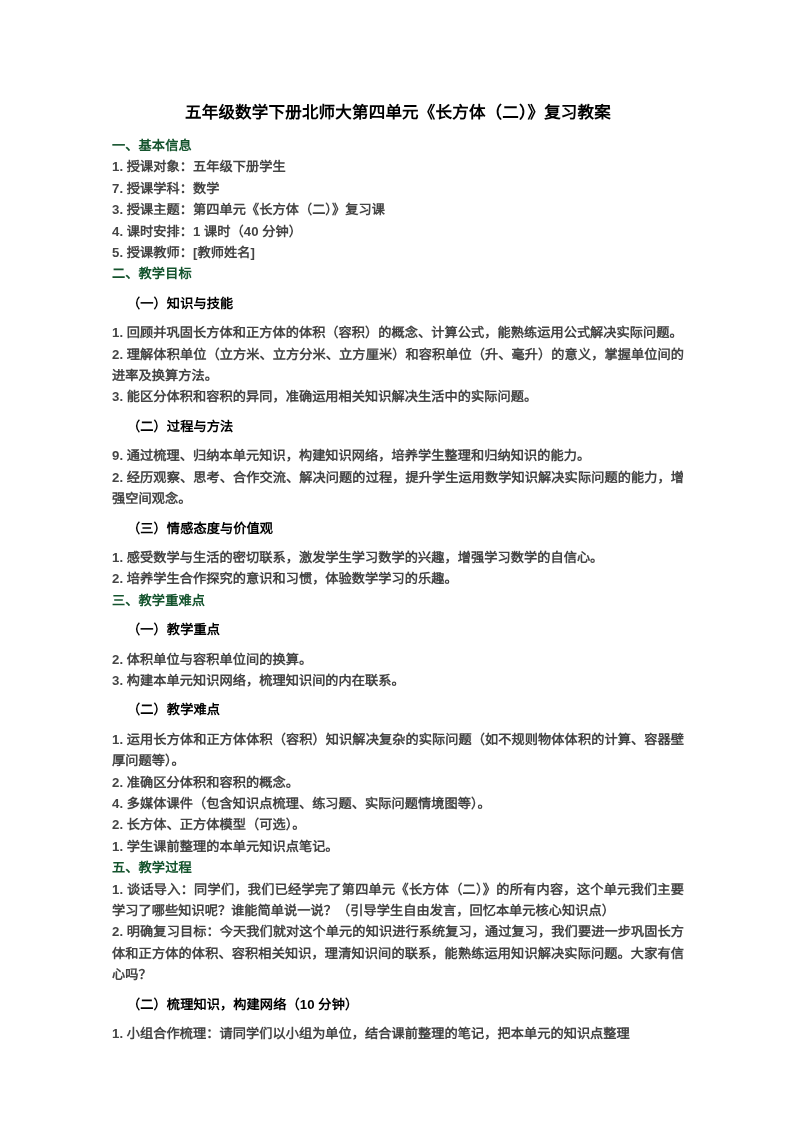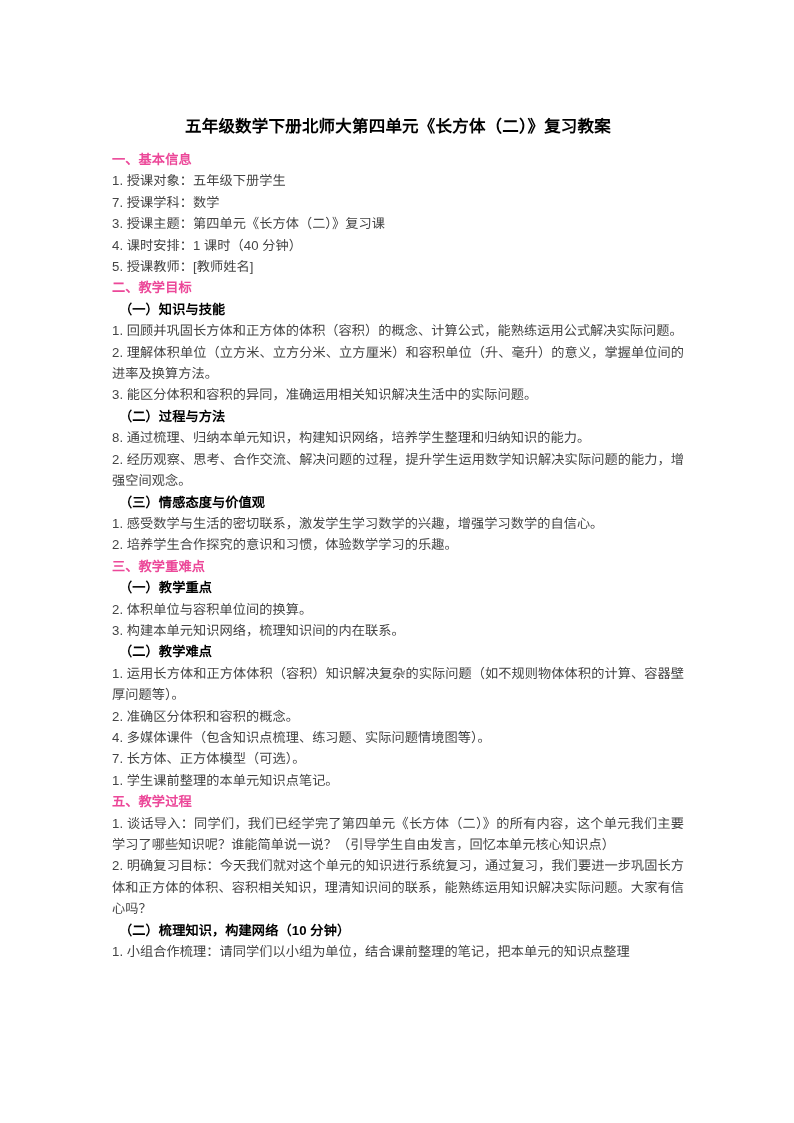--- a/index.html
+++ b/index.html
@@ -19,53 +19,53 @@
     position: relative;
     width: 794px;
     height: 1123px;
     background: #ffffff;
     box-sizing: border-box;
     padding: 0;
   }
   .doc-body {
     position: absolute;
     left: 112px;
-    top: 112px;
+    top: 98px;
     width: 572px;
   }
   .doc-title {
     font-size: 16.5px;
     font-weight: bold;
     color: #000000;
     text-align: center;
     line-height: 28px;
     letter-spacing: 0.2px;
     margin: 0 0 9px 0;
     white-space: nowrap;
   }
   .section-heading {
     font-size: 13.2px;
     font-weight: bold;
-    color: #ec4899;
+    color: #14532d;
     line-height: 21.4px;
     letter-spacing: 0.1px;
     margin: 0;
   }
   .sub-heading {
     font-size: 13.2px;
     font-weight: bold;
     color: #000000;
     line-height: 21.4px;
     letter-spacing: 0.1px;
-    margin: 0;
+    margin: 8px;
     padding-left: 7px;
   }
   .body-line {
     font-size: 13.2px;
-    font-weight: normal;
+    font-weight: bold;
     color: #444444;
     line-height: 21.4px;
     letter-spacing: 0.05px;
     margin: 0;
     text-align: justify;
     text-justify: inter-ideograph;
     word-break: break-all;
   }
 </style>
 </head>
@@ -80,34 +80,34 @@
         <p class="body-line">7. 授课学科：数学</p>
         <p class="body-line">3. 授课主题：第四单元《长方体（二）》复习课</p>
         <p class="body-line">4. 课时安排：1 课时（40 分钟）</p>
         <p class="body-line">5. 授课教师：[教师姓名]</p>
         <p class="section-heading">二、教学目标</p>
         <p class="sub-heading">（一）知识与技能</p>
         <p class="body-line">1. 回顾并巩固长方体和正方体的体积（容积）的概念、计算公式，能熟练运用公式解决实际问题。</p>
         <p class="body-line">2. 理解体积单位（立方米、立方分米、立方厘米）和容积单位（升、毫升）的意义，掌握单位间的进率及换算方法。</p>
         <p class="body-line">3. 能区分体积和容积的异同，准确运用相关知识解决生活中的实际问题。</p>
         <p class="sub-heading">（二）过程与方法</p>
-        <p class="body-line">8. 通过梳理、归纳本单元知识，构建知识网络，培养学生整理和归纳知识的能力。</p>
+        <p class="body-line">9. 通过梳理、归纳本单元知识，构建知识网络，培养学生整理和归纳知识的能力。</p>
         <p class="body-line">2. 经历观察、思考、合作交流、解决问题的过程，提升学生运用数学知识解决实际问题的能力，增强空间观念。</p>
         <p class="sub-heading">（三）情感态度与价值观</p>
         <p class="body-line">1. 感受数学与生活的密切联系，激发学生学习数学的兴趣，增强学习数学的自信心。</p>
         <p class="body-line">2. 培养学生合作探究的意识和习惯，体验数学学习的乐趣。</p>
         <p class="section-heading">三、教学重难点</p>
         <p class="sub-heading">（一）教学重点</p>
         <p class="body-line">2. 体积单位与容积单位间的换算。</p>
         <p class="body-line">3. 构建本单元知识网络，梳理知识间的内在联系。</p>
         <p class="sub-heading">（二）教学难点</p>
         <p class="body-line">1. 运用长方体和正方体体积（容积）知识解决复杂的实际问题（如不规则物体体积的计算、容器壁厚问题等）。</p>
         <p class="body-line">2. 准确区分体积和容积的概念。</p>
         <p class="body-line">4. 多媒体课件（包含知识点梳理、练习题、实际问题情境图等）。</p>
-        <p class="body-line">7. 长方体、正方体模型（可选）。</p>
+        <p class="body-line">2. 长方体、正方体模型（可选）。</p>
         <p class="body-line">1. 学生课前整理的本单元知识点笔记。</p>
         <p class="section-heading">五、教学过程</p>
         <p class="body-line">1. 谈话导入：同学们，我们已经学完了第四单元《长方体（二）》的所有内容，这个单元我们主要学习了哪些知识呢？谁能简单说一说？（引导学生自由发言，回忆本单元核心知识点）</p>
         <p class="body-line">2. 明确复习目标：今天我们就对这个单元的知识进行系统复习，通过复习，我们要进一步巩固长方体和正方体的体积、容积相关知识，理清知识间的联系，能熟练运用知识解决实际问题。大家有信心吗？</p>
         <p class="sub-heading">（二）梳理知识，构建网络（10 分钟）</p>
         <p class="body-line">1. 小组合作梳理：请同学们以小组为单位，结合课前整理的笔记，把本单元的知识点整理</p>
       </div>
   </div>
 </div>
 

